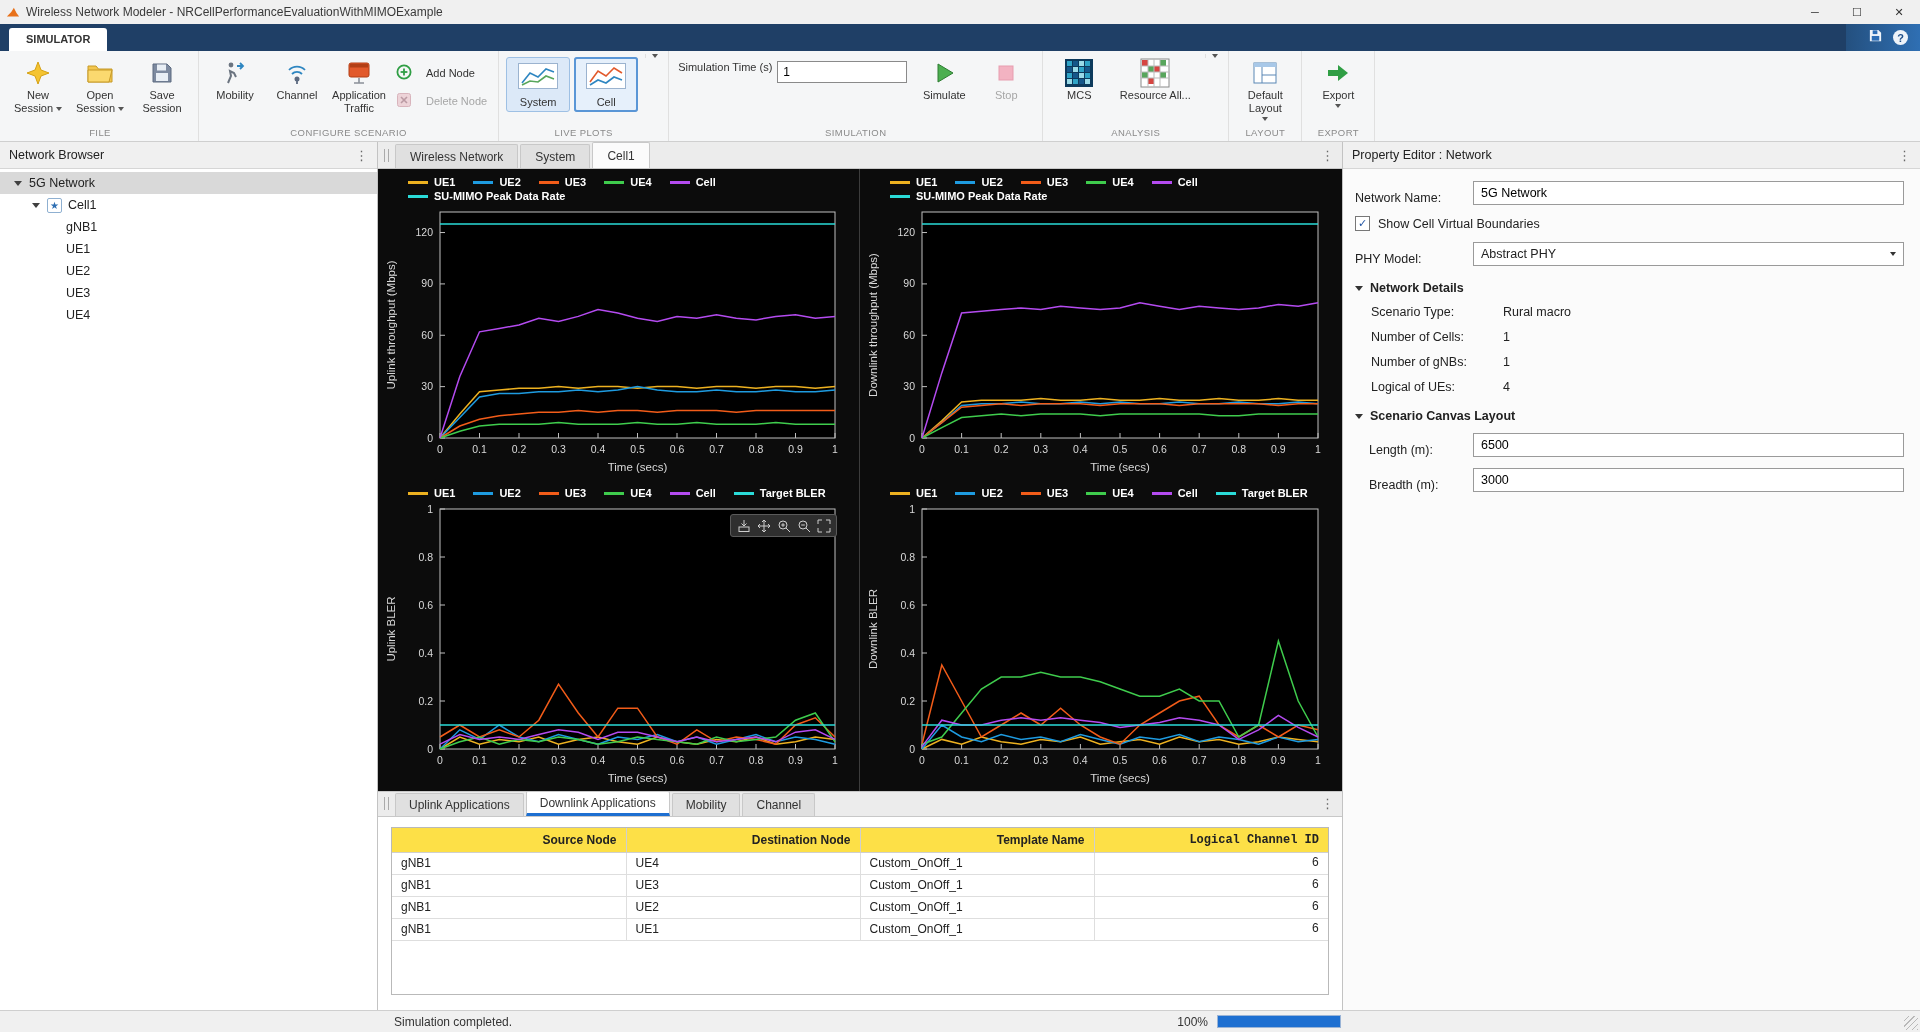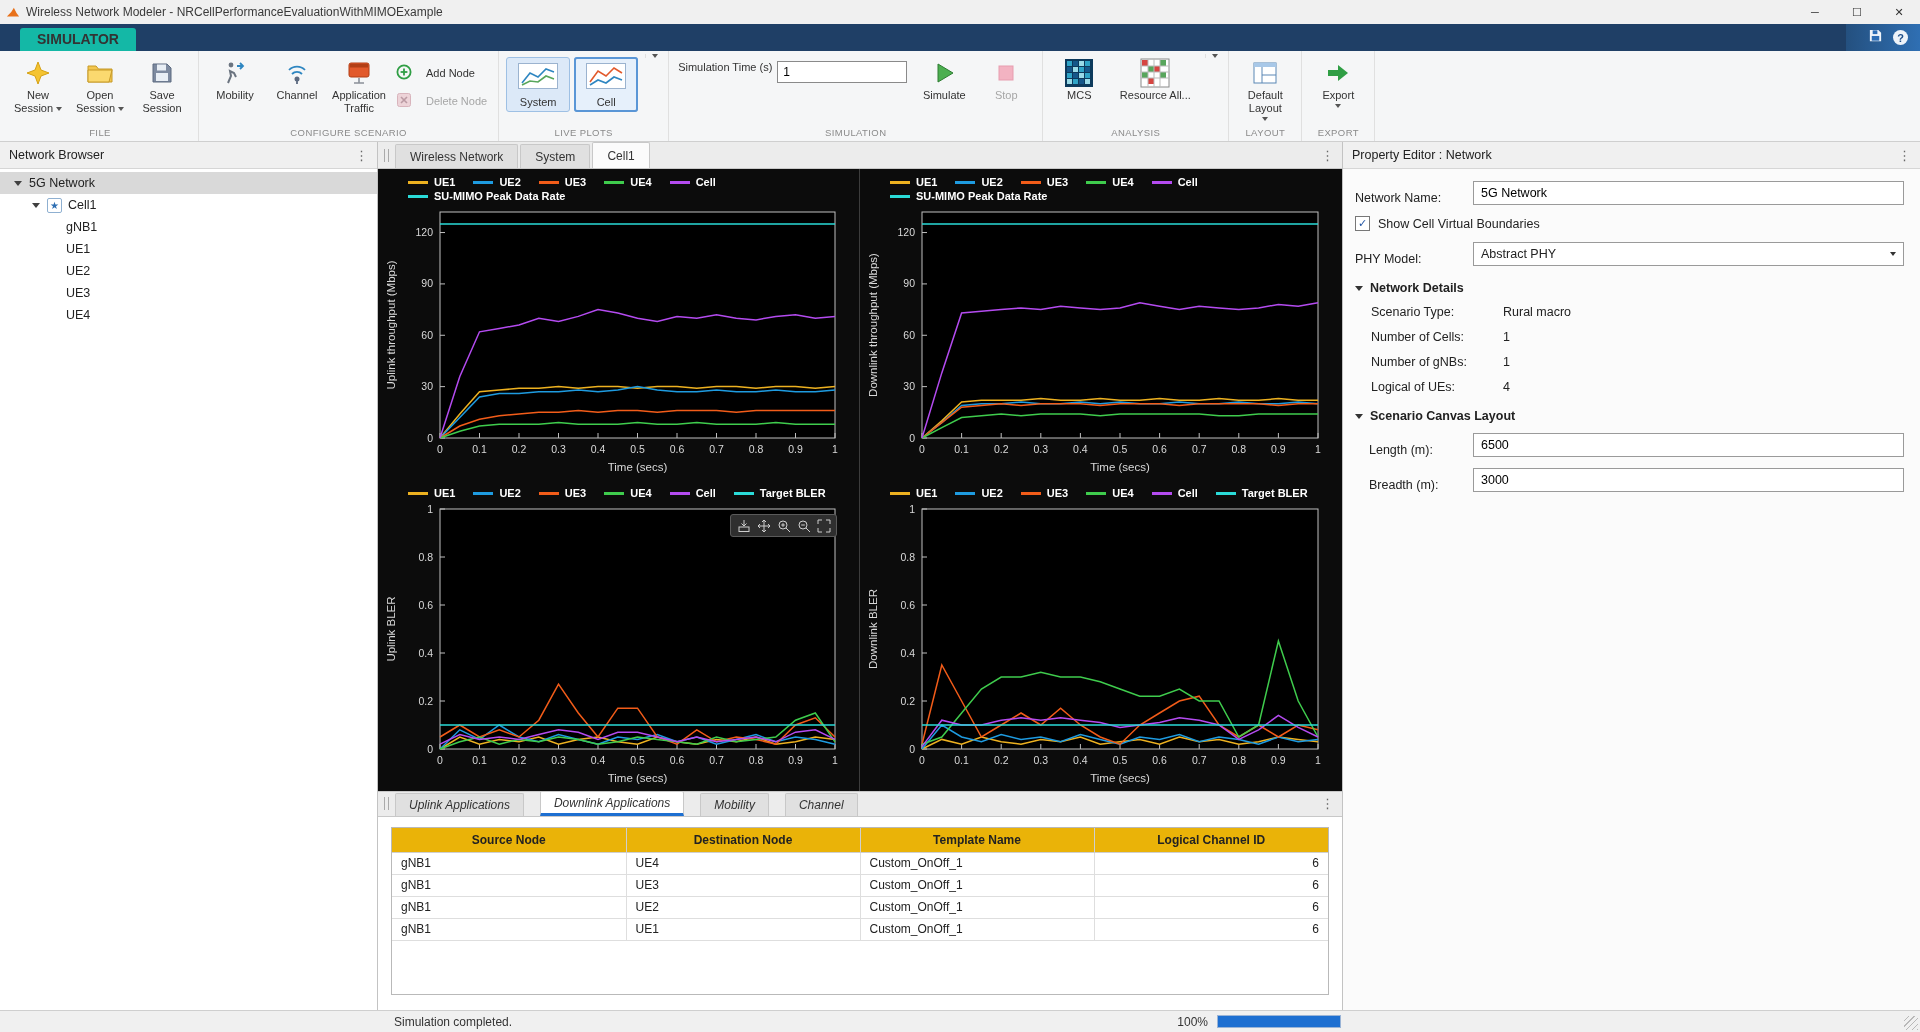--- a/index.html
+++ b/index.html
@@ -7,21 +7,21 @@
   .window { width:1920px; height:1032px; display:flex; flex-direction:column; background:#fff; }
 
   
   .titlebar { height:24px; background:#f0f0f0; display:flex; align-items:center; padding-left:6px; font-size:12px; color:#3a3a3a; flex:0 0 auto; }
   .titlebar .app-logo { display:flex; align-items:center; margin-right:6px; }
   .win-controls { margin-left:auto; display:flex; height:100%; }
   .win-btn { width:42px; display:flex; align-items:center; justify-content:center; font-size:11px; color:#333; }
 
   
   .tabstrip { height:27px; background:#1f3f66; display:flex; align-items:flex-end; position:relative; flex:0 0 auto; }
-  .sim-tab { background:#14b8a6; color:#333; font-size:14px; font-weight:bold; padding:0 17px; height:23px; line-height:23px; margin-left:20px; border-radius:3px 3px 0 0; }
+  .sim-tab { background:#ffffff; color:#333; font-size:11px; font-weight:bold; padding:0 17px; height:23px; line-height:23px; margin-left:9px; border-radius:3px 3px 0 0; }
   .quick-access { position:absolute; right:0; top:0; height:27px; display:flex; align-items:center; gap:10px; padding:0 12px 0 22px; background:linear-gradient(90deg,#24507f,#2f6fb3); }
   .help-badge { width:15px; height:15px; border-radius:50%; background:#eef3f9; color:#1d4e89; font-size:11px; font-weight:bold; display:flex; align-items:center; justify-content:center; }
 
   
   .ribbon { height:91px; background:#f5f6f7; border-bottom:1px solid #cfcfcf; display:flex; align-items:stretch; padding-left:2px; flex:0 0 auto; }
   .rsection { display:flex; flex-direction:column; padding:3px 7px 0 7px; border-right:1px solid #e0e0e0; }
   .rsection-content { flex:1; display:flex; align-items:flex-start; gap:4px; }
   .rsection-label { height:17px; line-height:17px; font-size:9.5px; color:#8a8a8a; text-align:center; letter-spacing:.4px; white-space:nowrap; }
   .big-btn { display:flex; flex-direction:column; align-items:center; width:58px; padding:3px 1px 0; border-radius:3px; }
   .big-btn .icon { height:32px; display:flex; align-items:center; justify-content:center; }
@@ -65,30 +65,30 @@
   .chart-cell.bleft { border-right:1px solid #3c3c3c; }
   .legend { display:flex; flex-direction:column; gap:2px; padding:3px 0 2px 26px; }
   .legend-row { display:flex; gap:18px; flex-wrap:nowrap; }
   .legend-item { display:flex; align-items:center; gap:6px; color:#fff; font-size:11px; font-weight:600; white-space:nowrap; }
   .legend-swatch { width:20px; height:0; border-top:3px solid #fff; }
   .plot { flex:1; min-height:0; }
   .axtoolbar { position:absolute; top:34px; right:22px; display:flex; gap:3px; background:#2f2f2f; border:1px solid #5a5a5a; border-radius:3px; padding:2px 4px; }
   .axbtn { width:17px; height:17px; display:flex; align-items:center; justify-content:center; }
 
   .bot-tabbar { height:26px; background:#ececec; border-top:1px solid #c8c8c8; border-bottom:1px solid #c8c8c8; display:flex; align-items:flex-end; padding-left:4px; flex:0 0 auto; }
-  .bot-tab { padding:0 13px; height:23px; line-height:23px; font-size:12px; color:#333; background:#e0e0e0; border:1px solid #c8c8c8; border-bottom:none; margin-right:16px; border-radius:2px 2px 0 0;font-style:italic; }
+  .bot-tab { padding:0 13px; height:23px; line-height:23px; font-size:12px; color:#333; background:#e0e0e0; border:1px solid #c8c8c8; border-bottom:none; margin-right:2px; border-radius:2px 2px 0 0; }
   .bot-tab.active { background:#fff; height:25px; line-height:22px; border-bottom:3px solid #1d6fd1; }
 
   .table-area { height:193px; background:#fff; padding:10px 13px 0 13px; flex:0 0 auto; }
   .table-wrap { border:1px solid #b9b9b9; height:168px; overflow:hidden; background:#fff; }
   table { border-collapse:collapse; width:100%; font-size:12px; color:#222; table-layout:fixed; }
-  th { text-align:center; font-weight:bold; border:1px solid #cfcfcf; border-top:none; padding:3px 9px; height:24px; background:#eab308; }
+  th { text-align:right; font-weight:bold; border:1px solid #cfcfcf; border-top:none; padding:3px 9px; height:24px; background:#fde047; }
   td { border:1px solid #dedede; padding:3px 9px; height:22px; }
   td.num { text-align:right; }
-  th:first-child, td:first-child { border-left:none; } th:last-child, td:last-child { border-right:none; }
+  th:first-child, td:first-child { border-left:none; } th:last-child, td:last-child { border-right:none;font-family:Liberation Mono, monospace; }
 
   .right-panel { width:578px; border-left:1px solid #c3c3c3; display:flex; flex-direction:column; background:#fbfbfb; }
   .pe-body { padding:12px 16px 0 12px; font-size:12.5px; color:#222; }
   .pe-row { display:flex; align-items:flex-end; margin-bottom:11px; }
   .pe-label { width:118px; flex:0 0 auto; }
   .pe-input { flex:1; height:24px; border:1px solid #9a9a9a; background:#fff; font-size:12.5px; padding:2px 7px; font-family:"Liberation Sans",sans-serif; }
   .checkbox { width:15px; height:15px; border:1px solid #777; background:#fff; display:flex; align-items:center; justify-content:center; font-size:11px; color:#2456a4; margin-right:8px; flex:0 0 auto; }
   .pe-select { flex:1; height:24px; border:1px solid #9a9a9a; background:#fff; display:flex; align-items:center; padding:0 7px; }
   .pe-select .sel-caret { margin-left:auto; border-top-color:#333; }
   .pe-section { display:flex; align-items:center; gap:7px; font-weight:bold; margin:15px 0 10px 0; }

